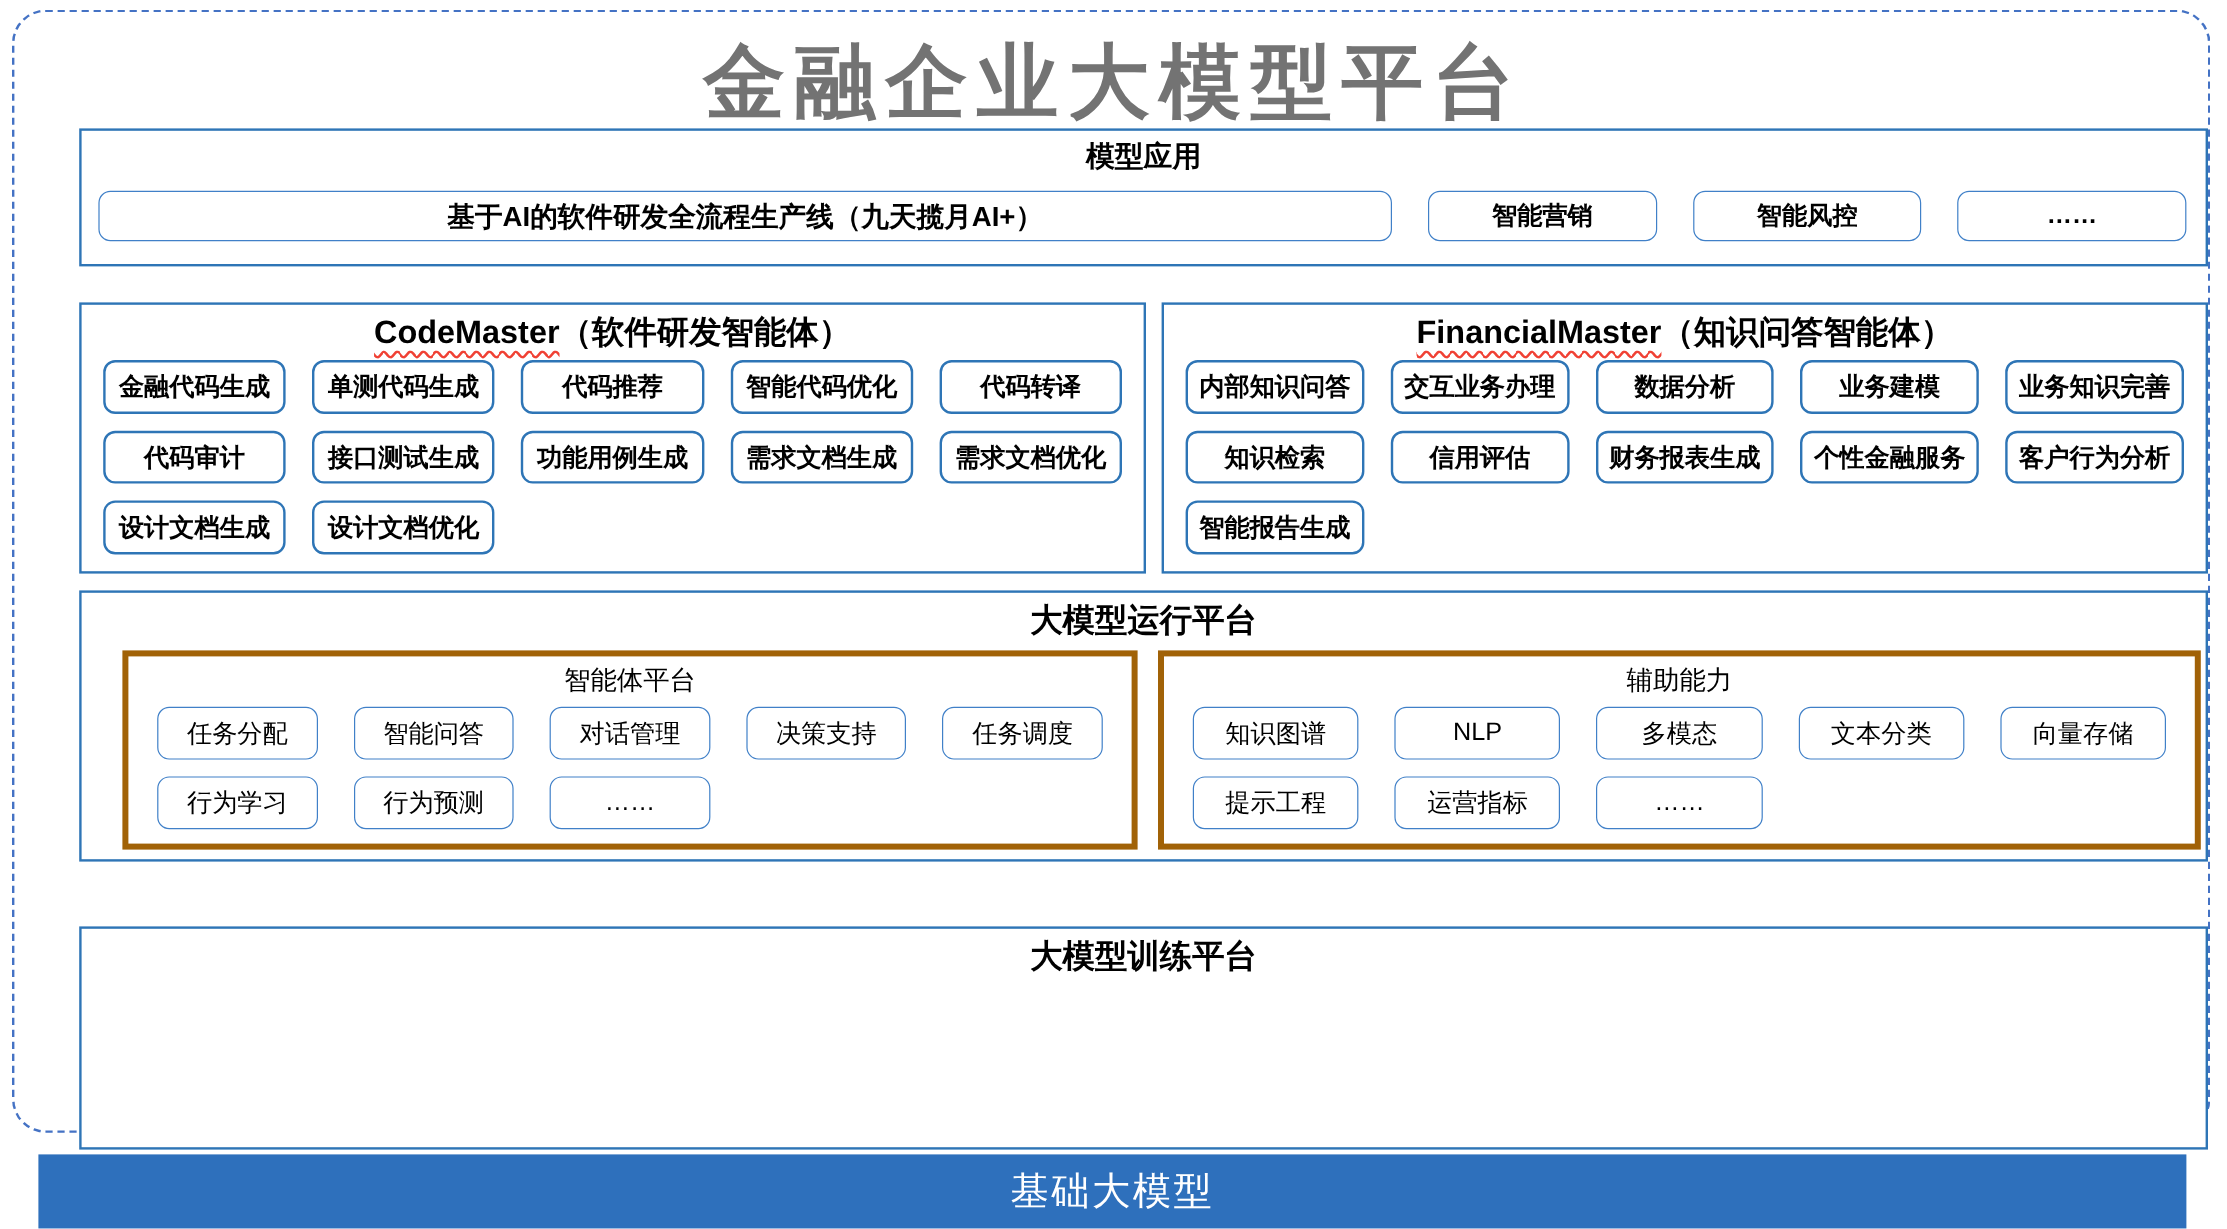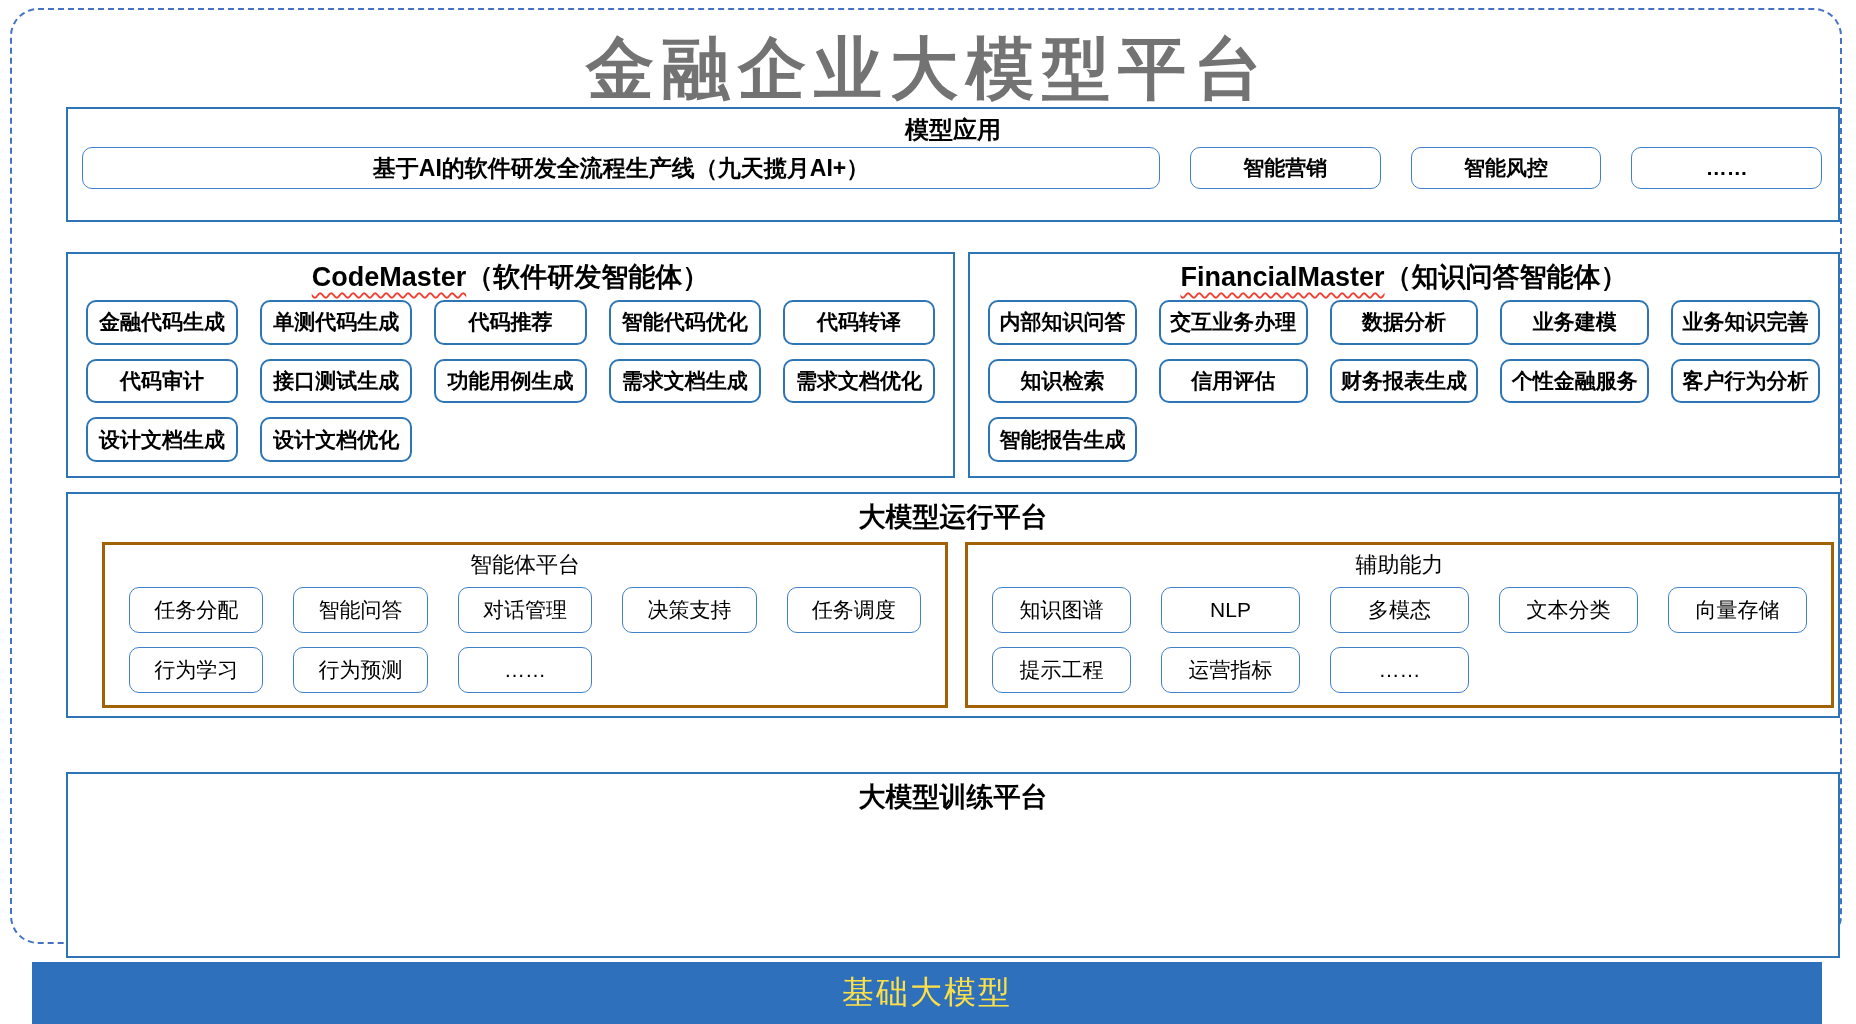--- a/index.html
+++ b/index.html
@@ -28,54 +28,54 @@
     display:flex; align-items:center; justify-content:center;
     border-radius:10px; background:#fff; box-sizing:border-box;
     font-size:21px; text-align:center; white-space:nowrap;
   }
   .thin   { border:1px solid #4080c8; }
   .strong { border:2px solid #2e75b6; font-weight:700; }
   .bold   { font-weight:700; }
 
   
   .sec1 { left:66px; top:107px; width:1774px; height:115px; }
-  .sec1-row { position:absolute; left:14px; right:16px; top:38px; height:42px; display:flex; gap:30px; }
+  .sec1-row { position:absolute; left:14px; right:16px; top:50px; height:42px; display:flex; gap:30px; }
   .sec1-row .pipeline { flex:0 0 1078px; font-size:23px; height:42px; }
   .sec1-row .cell.small { flex:1; height:42px; }
 
   
   .sec2-left  { left:66px;  top:252px; width:889px; height:226px; }
   .sec2-right { left:968px; top:252px; width:872px; height:226px; }
   .grid4 {
     position:absolute; left:18px; right:18px; top:46px; bottom:14px;
     display:grid; grid-template-columns:repeat(5,1fr); gap:14px 22px;
   }
 
   
   .sec3 { left:66px; top:492px; width:1774px; height:226px; }
-  .inner-box { position:absolute; top:48px; border:3px solid #a16207; background:#fff; box-sizing:border-box; }
+  .inner-box { position:absolute; top:48px; border:5px solid #a16207; background:#fff; box-sizing:border-box; }
   .inner-left  { left:34px;  width:846px; height:166px; }
   .inner-right { left:897px; width:869px; height:166px; }
   .inner-header { text-align:center; font-weight:400; font-size:22px; padding-top:5px; }
   .grid4s {
     position:absolute; left:24px; right:24px; top:42px; bottom:12px;
     display:grid; grid-template-columns:repeat(5,1fr); gap:14px 30px;
   }
 
   
   .sec4 { left:66px; top:744px; width:1774px; height:186px;margin-top:28px; }
   .grid6 {
     position:absolute; left:34px; right:34px; top:52px; bottom:16px;
     display:grid; grid-template-columns:repeat(6,1fr); gap:16px 22px;
   }
 
   
   .foundation-bar {
     position:absolute; left:32px; top:962px; width:1790px; height:62px;
-    background:#2e70bc; color:#fde047; display:flex; align-items:center; justify-content:center;
+    background:#2e70bc; color:#ffffff; display:flex; align-items:center; justify-content:center;
     font-size:32px; letter-spacing:2px;
   }
 </style>
 </head>
 <body>
 
 <div class="canvas">
 
   <div class="dashed-frame"></div>
 

